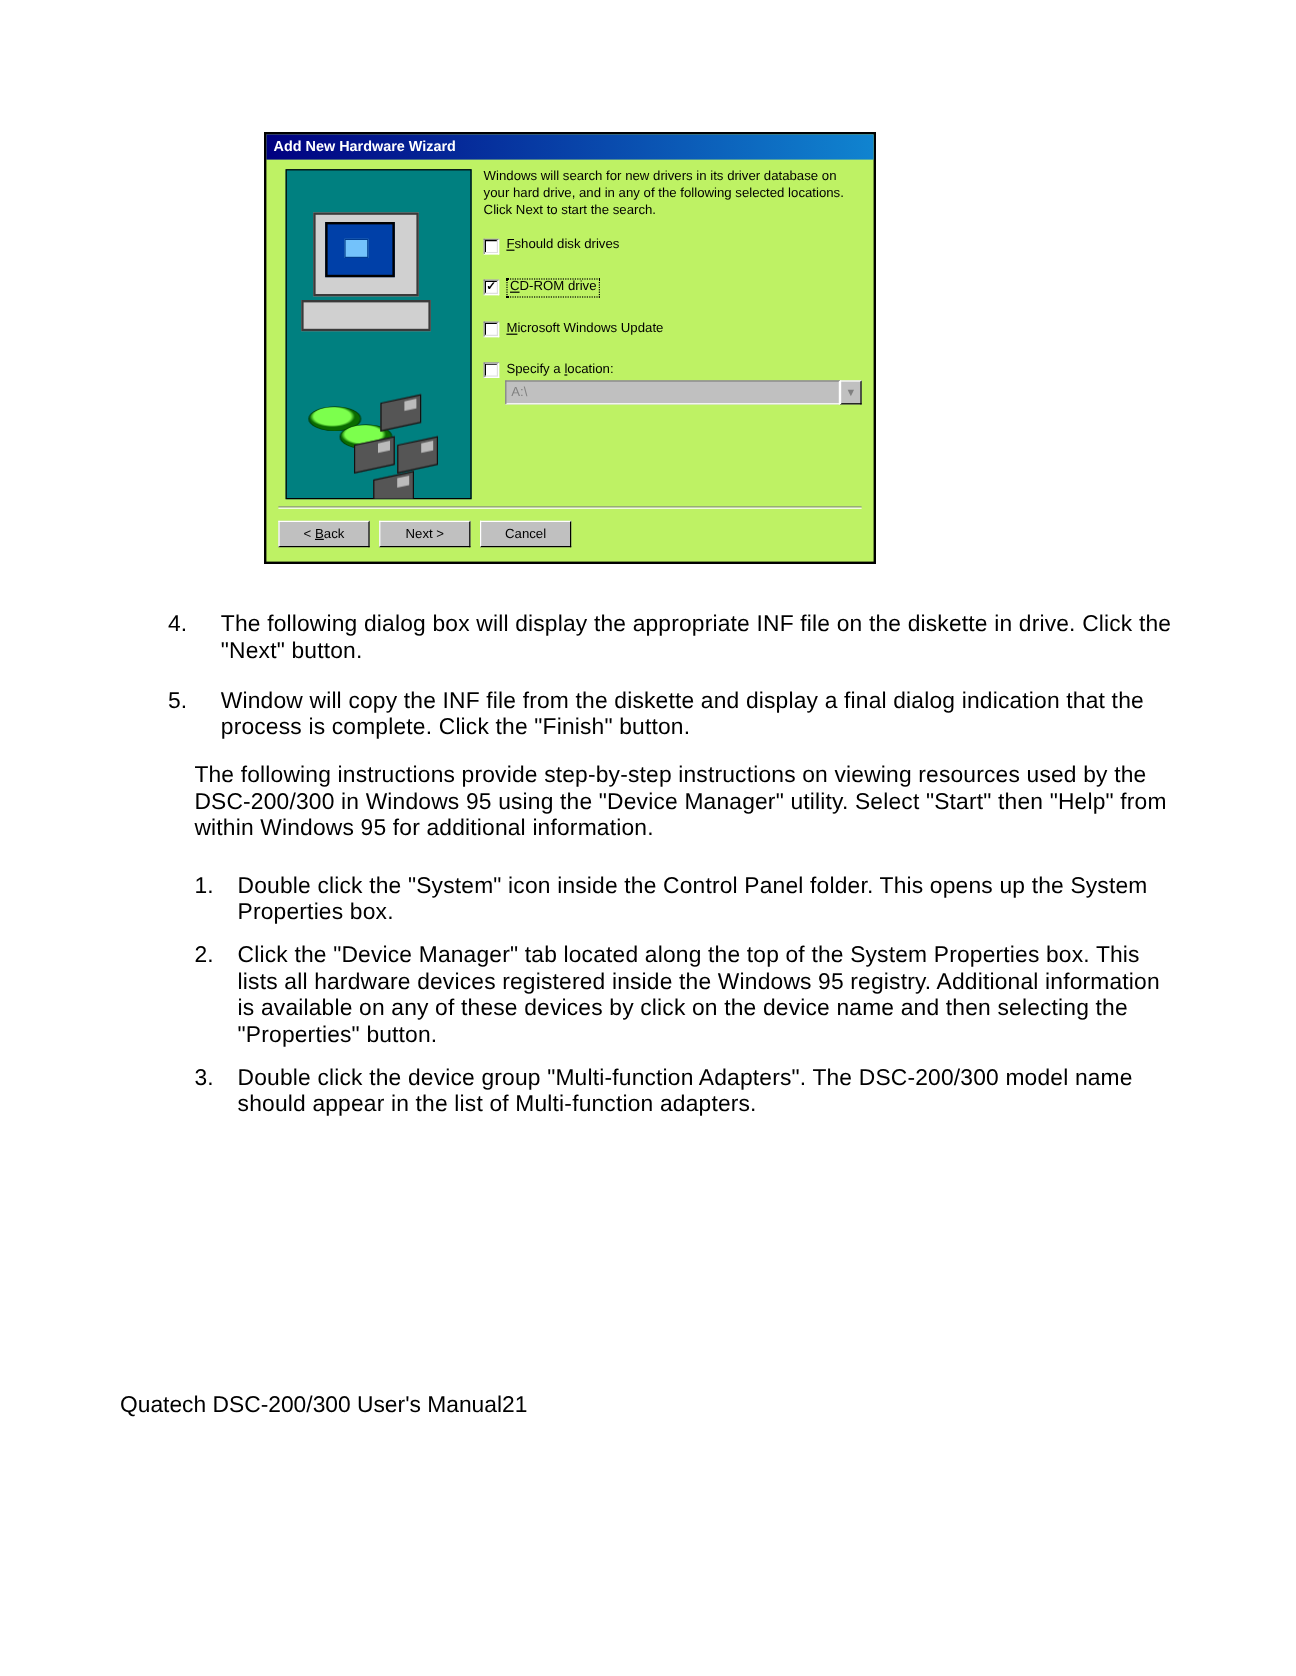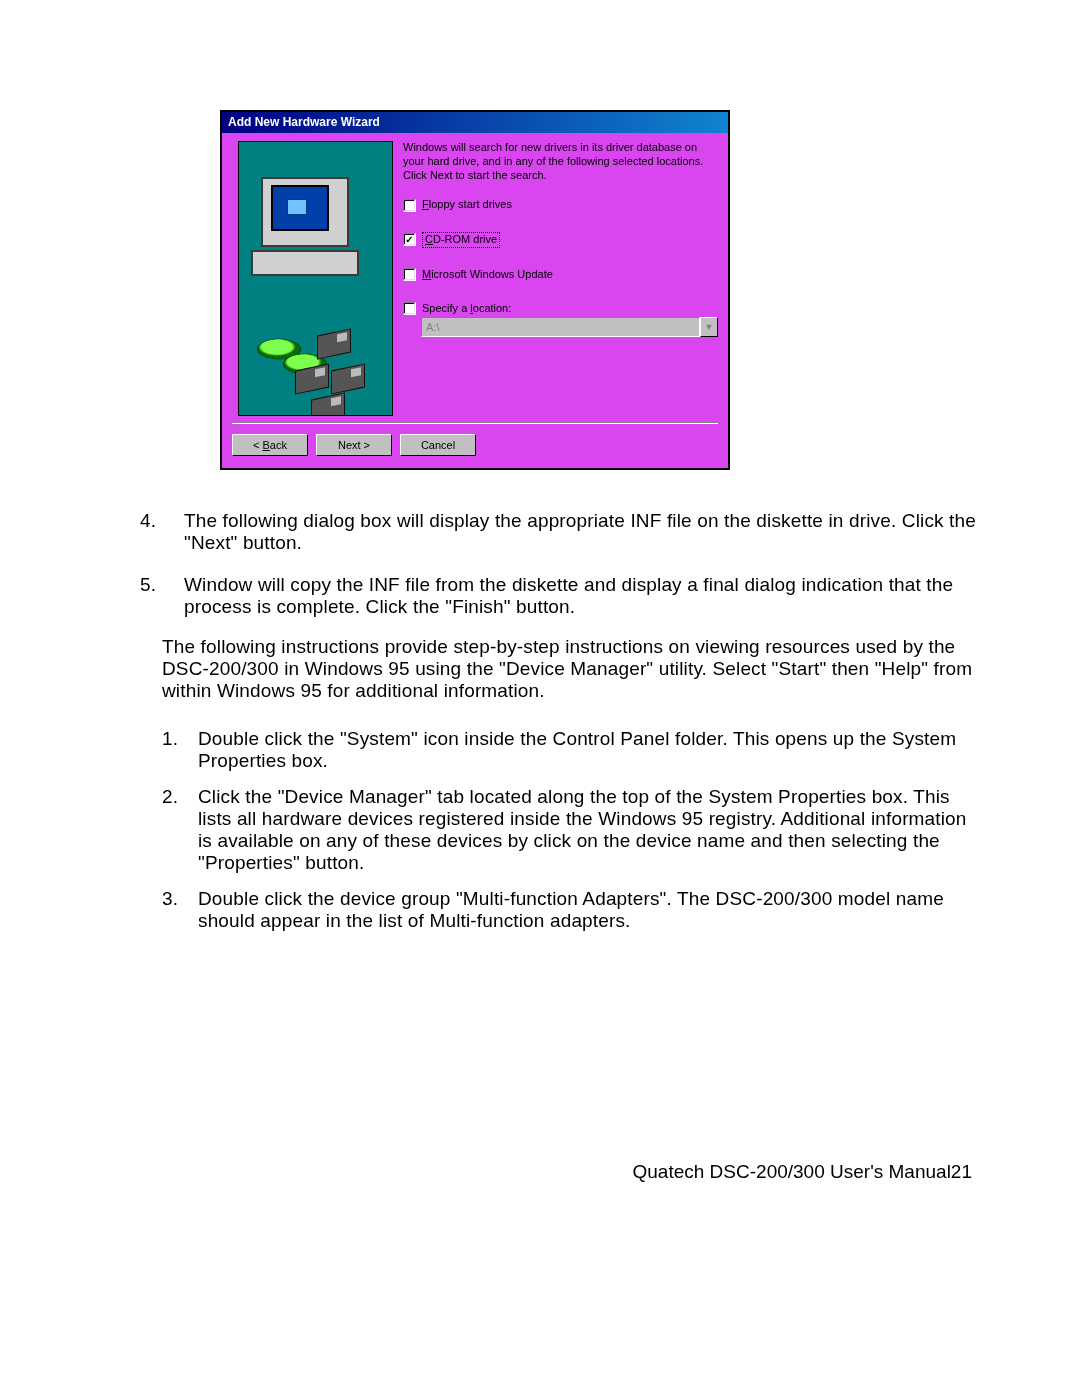--- a/index.html
+++ b/index.html
@@ -18,21 +18,21 @@
     padding: 110px 100px 40px 100px;
   }
   
   .dialog-wrap {
     margin-left: 120px;
     margin-bottom: 40px;
   }
   .dialog {
     width: 510px;
     border: 2px solid #000;
-    background: #d946ef;
+    background: #bef264;
     font-family: "MS Sans Serif", Tahoma, Arial, sans-serif;
     font-size: 11px;
     line-height: 1.25;
   }
   .titlebar {
     background: linear-gradient(to right, #000080, #1084d0);
     color: #fff;
     font-weight: bold;
     padding: 3px 6px;
     font-size: 12px;
@@ -179,21 +179,21 @@
     margin: 70px 0 18px 22px;
     font-size: 25px;
   }
   .sec-intro { margin: 0 0 26px 62px; }
   .sub-step { display:flex; gap: 12px; margin: 14px 0 14px 62px; }
   .sub-num { width: 24px; flex:0 0 24px; }
   .sub-txt { flex:1; }
   .footer {
     position:absolute;
     left: 100px; right: 108px; bottom: 214px;
-    display:flex; justify-content:flex-end;
+    display:flex; justify-content:flex-start;
     font-size: 19px;
   }
 </style>
 </head>
 <body>
 
 <div class="page">
 
   <div class="dialog-wrap">
     <div class="dialog">
@@ -209,21 +209,21 @@
           <div class="floppy f1"></div>
           <div class="floppy f2"></div>
           <div class="floppy f3"></div>
           <div class="floppy f4"></div>
         </div>
         <div class="right-pane">
           <div class="instr">Windows will search for new drivers in its driver database on your hard drive, and in any of the following selected locations. Click Next to start the search.</div>
 
           <div class="check-row">
             <span class="winbox"></span>
-            <span><span class="u">F</span><span>loppy start drives</span></span>
+            <span><span class="u">F</span><span>should disk drives</span></span>
           </div>
 
           <div class="check-row">
             <span class="winbox checked"></span>
             <span class="cd-label"><span class="u">C</span><span>D-ROM drive</span></span>
           </div>
 
           <div class="check-row">
             <span class="winbox"></span>
             <span><span class="u">M</span><span>icrosoft Windows Update</span></span>

